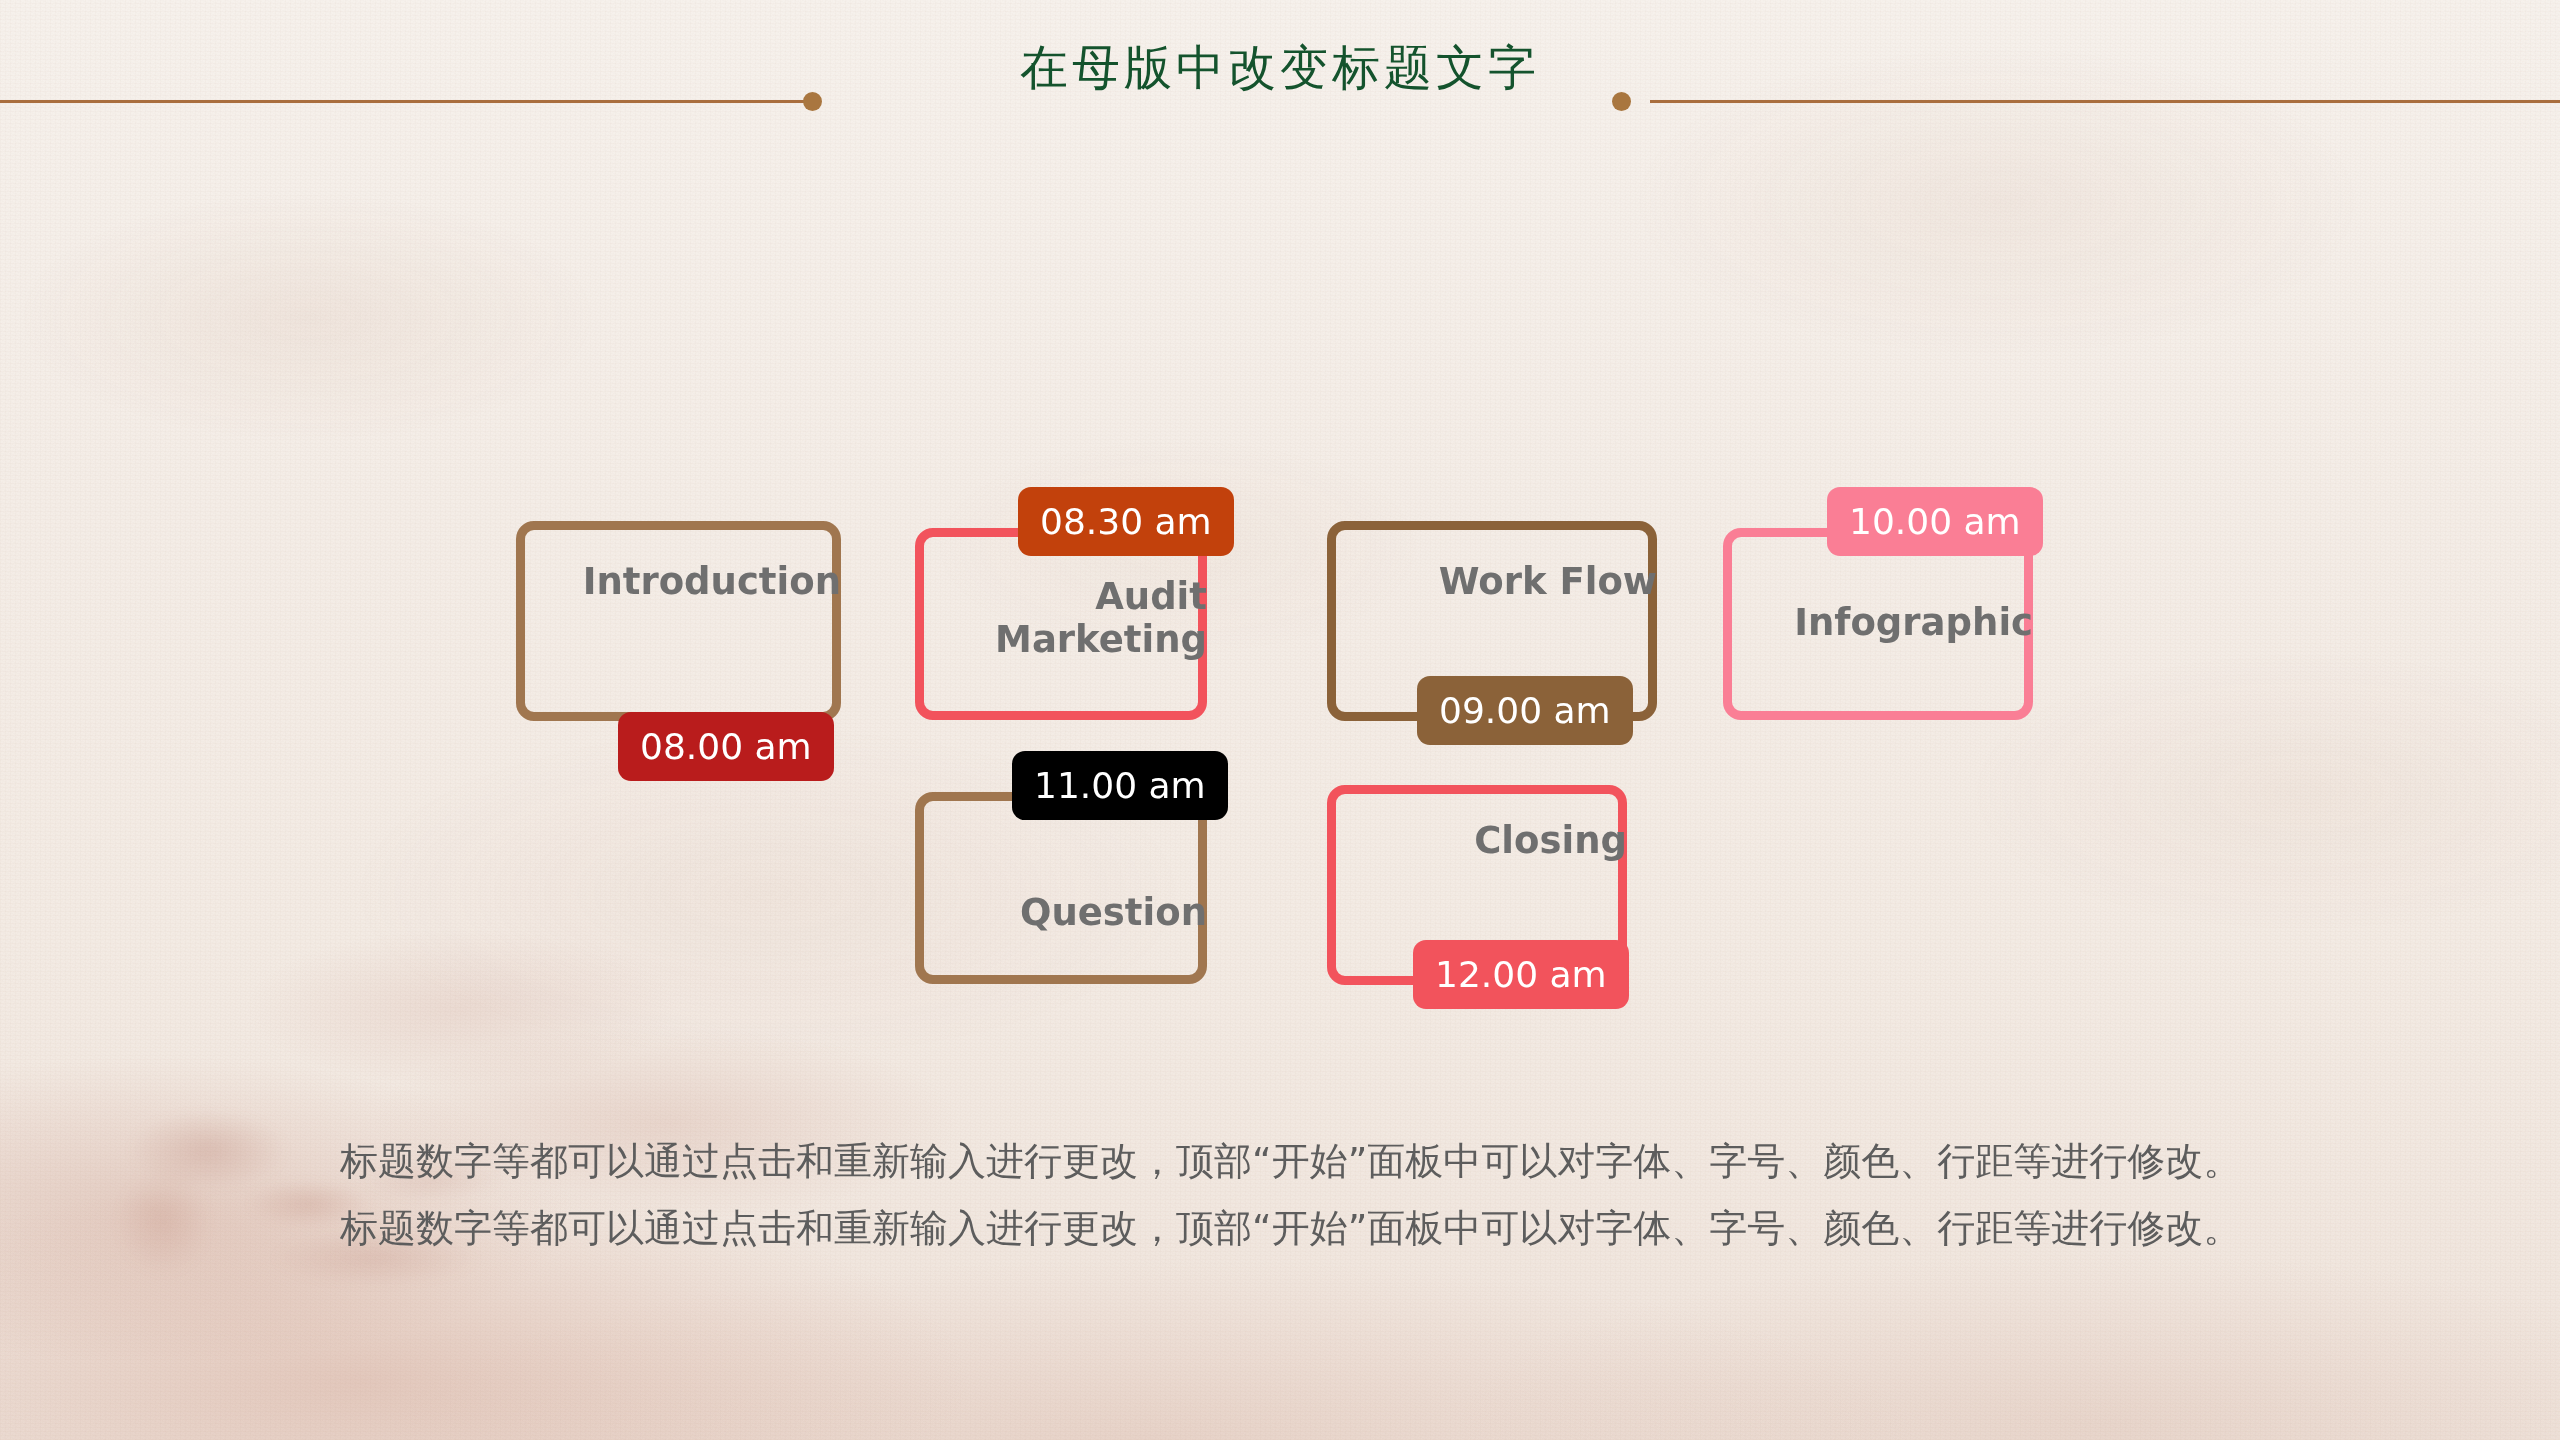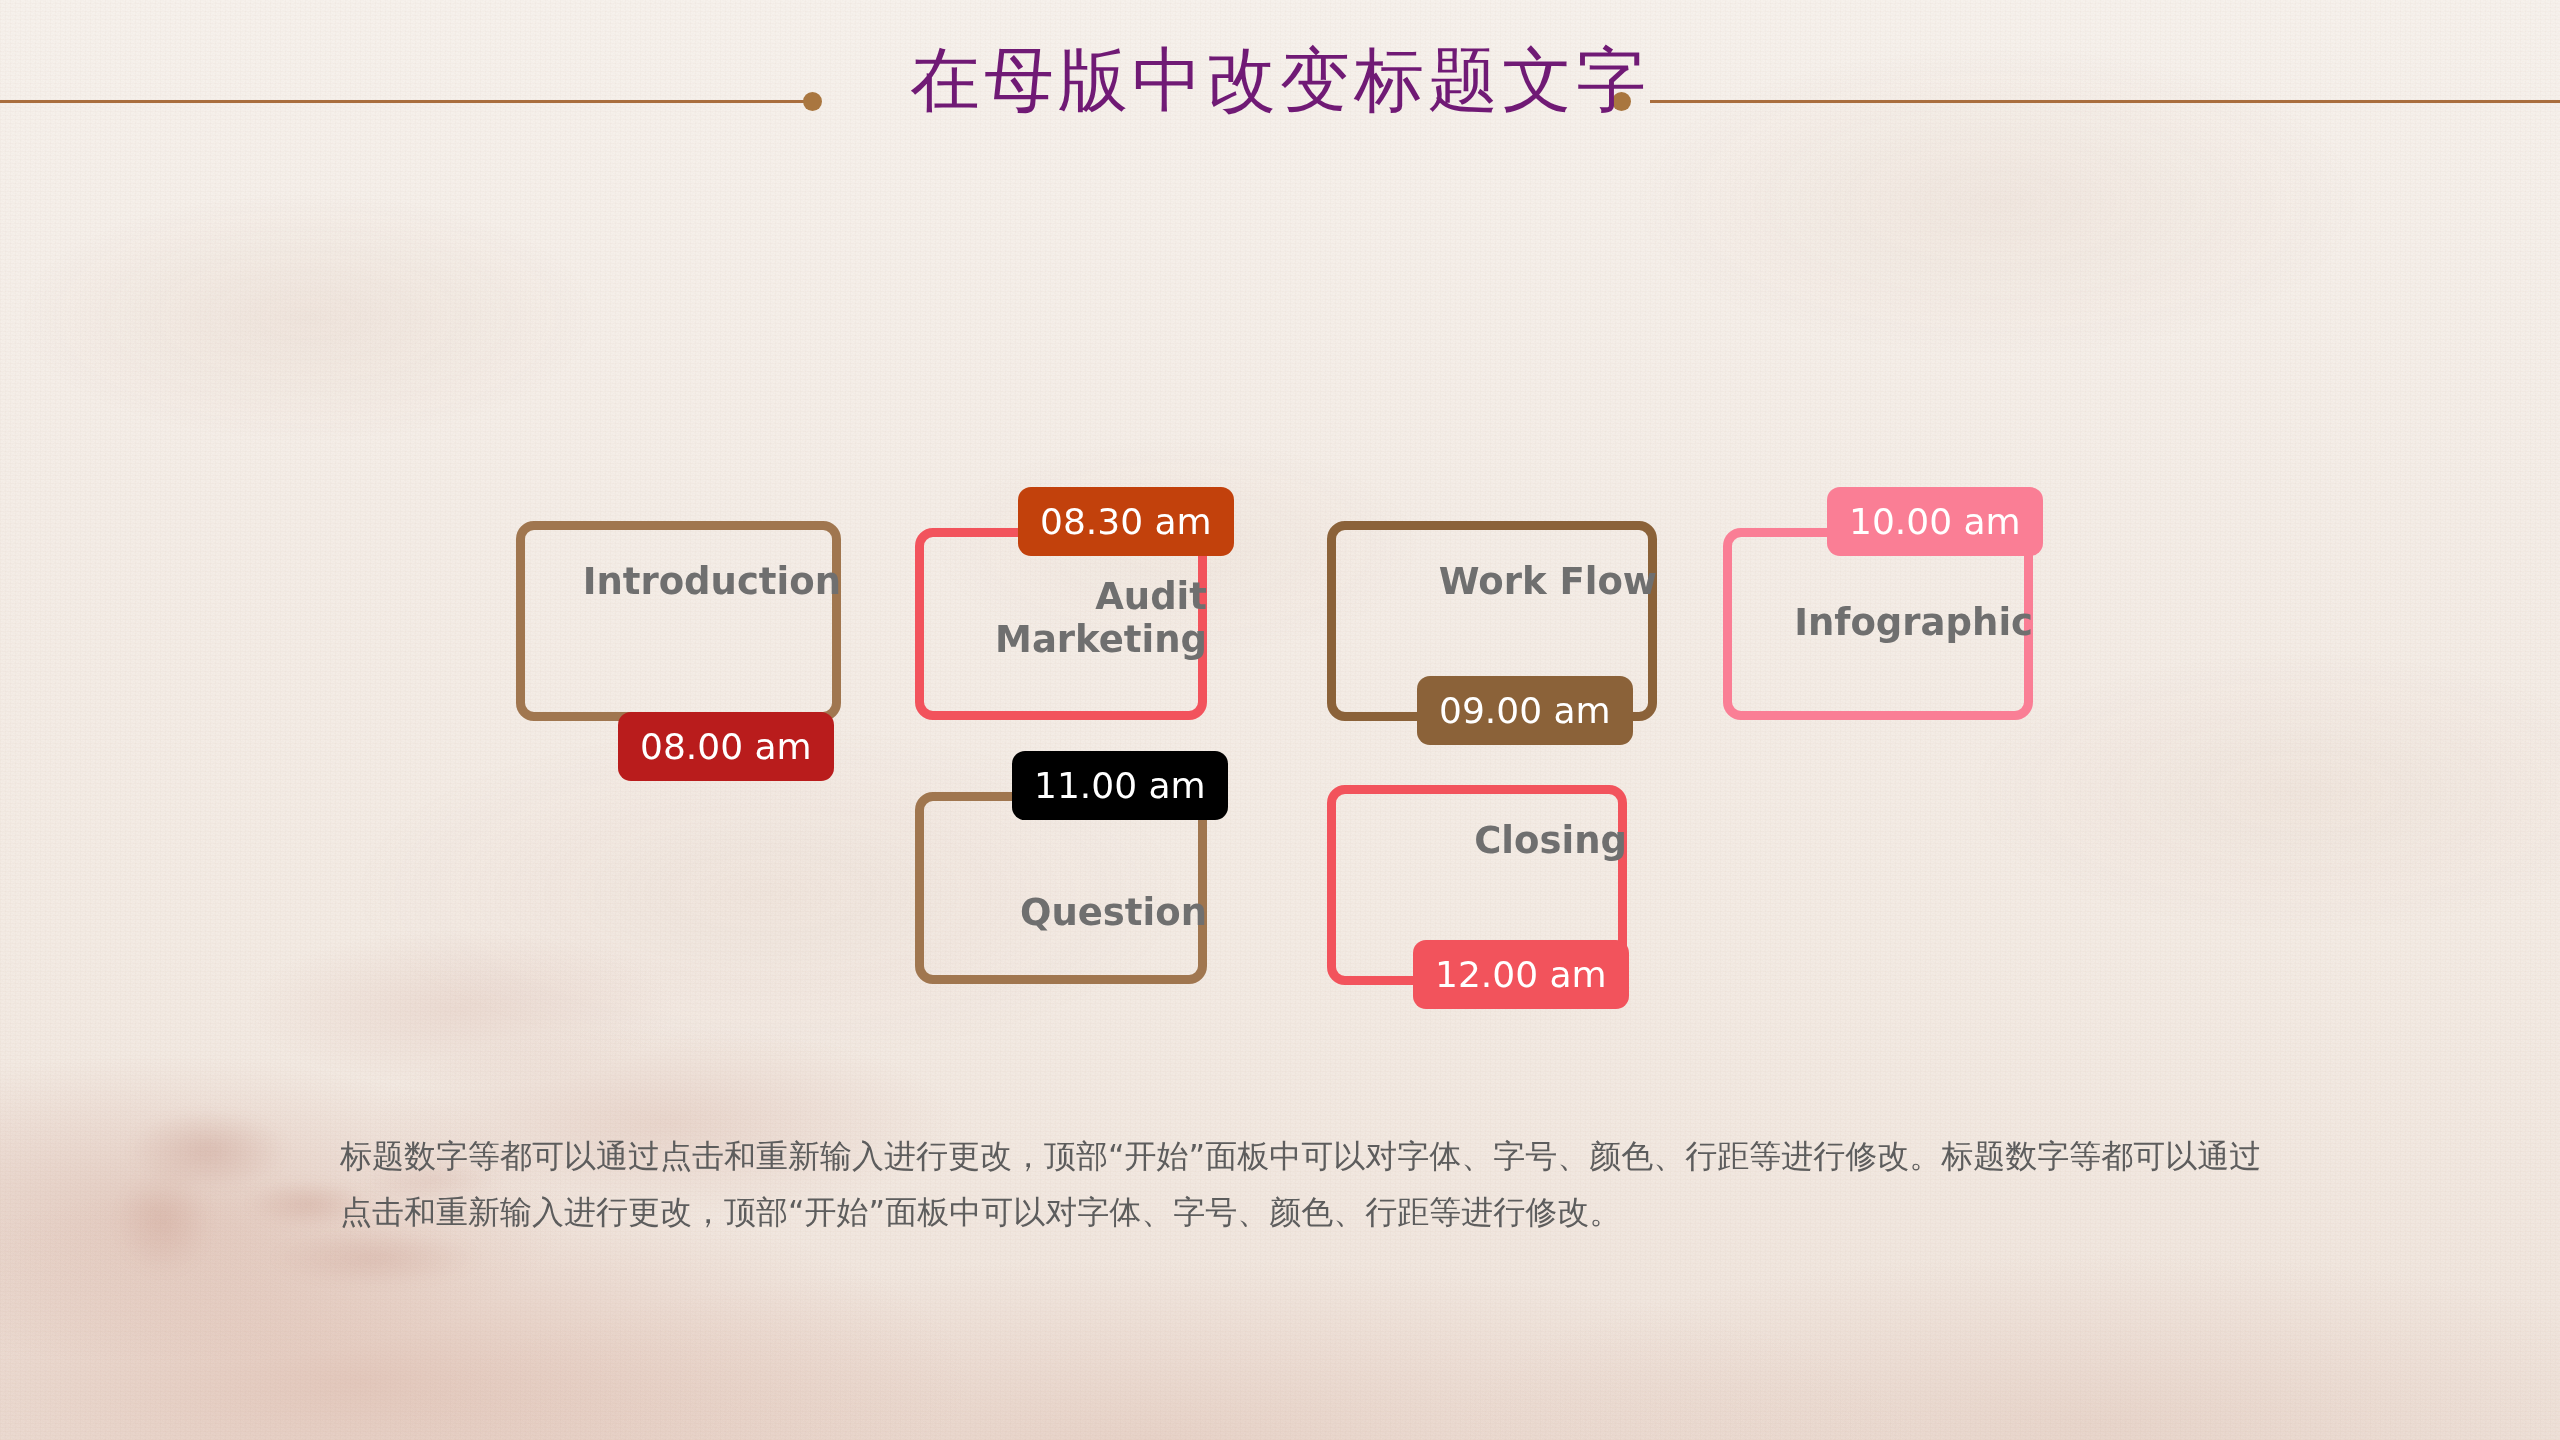--- a/index.html
+++ b/index.html
@@ -123,24 +123,24 @@
   }
   .dot-left  { left: 803px; }
   .dot-right { left: 1612px; }
 
   .title {
     position: absolute;
     left: 0; top: 42px;
     width: 2560px;
     text-align: center;
     font-family: "Liberation Serif", "DejaVu Serif", serif;
-    font-size: 70px;
+    font-size: 48px;
     line-height: 1.1;
     letter-spacing: 4px;
-    color: #701a75;
+    color: #14532d;
     white-space: nowrap;
   }
   .subtitle {
     position: absolute;
     left: 0; top: 135px;
     width: 2560px;
     text-align: center;
     font-family: "DejaVu Sans", sans-serif;
     font-style: italic;
     font-size: 31px;
@@ -195,21 +195,21 @@
     white-space: nowrap;
   }
 
   
   .footer {
     position: absolute;
     left: 340px;
     top: 1128px;
     width: 1930px;
     font-family: "DejaVu Sans", "Liberation Sans", sans-serif;
-    font-size: 32px;
+    font-size: 38px;
     line-height: 1.75;
     color: #5d5d5d;
     text-align: left;
   }
 </style>
 </head>
 <body>
 
 <div class="slide">
 

